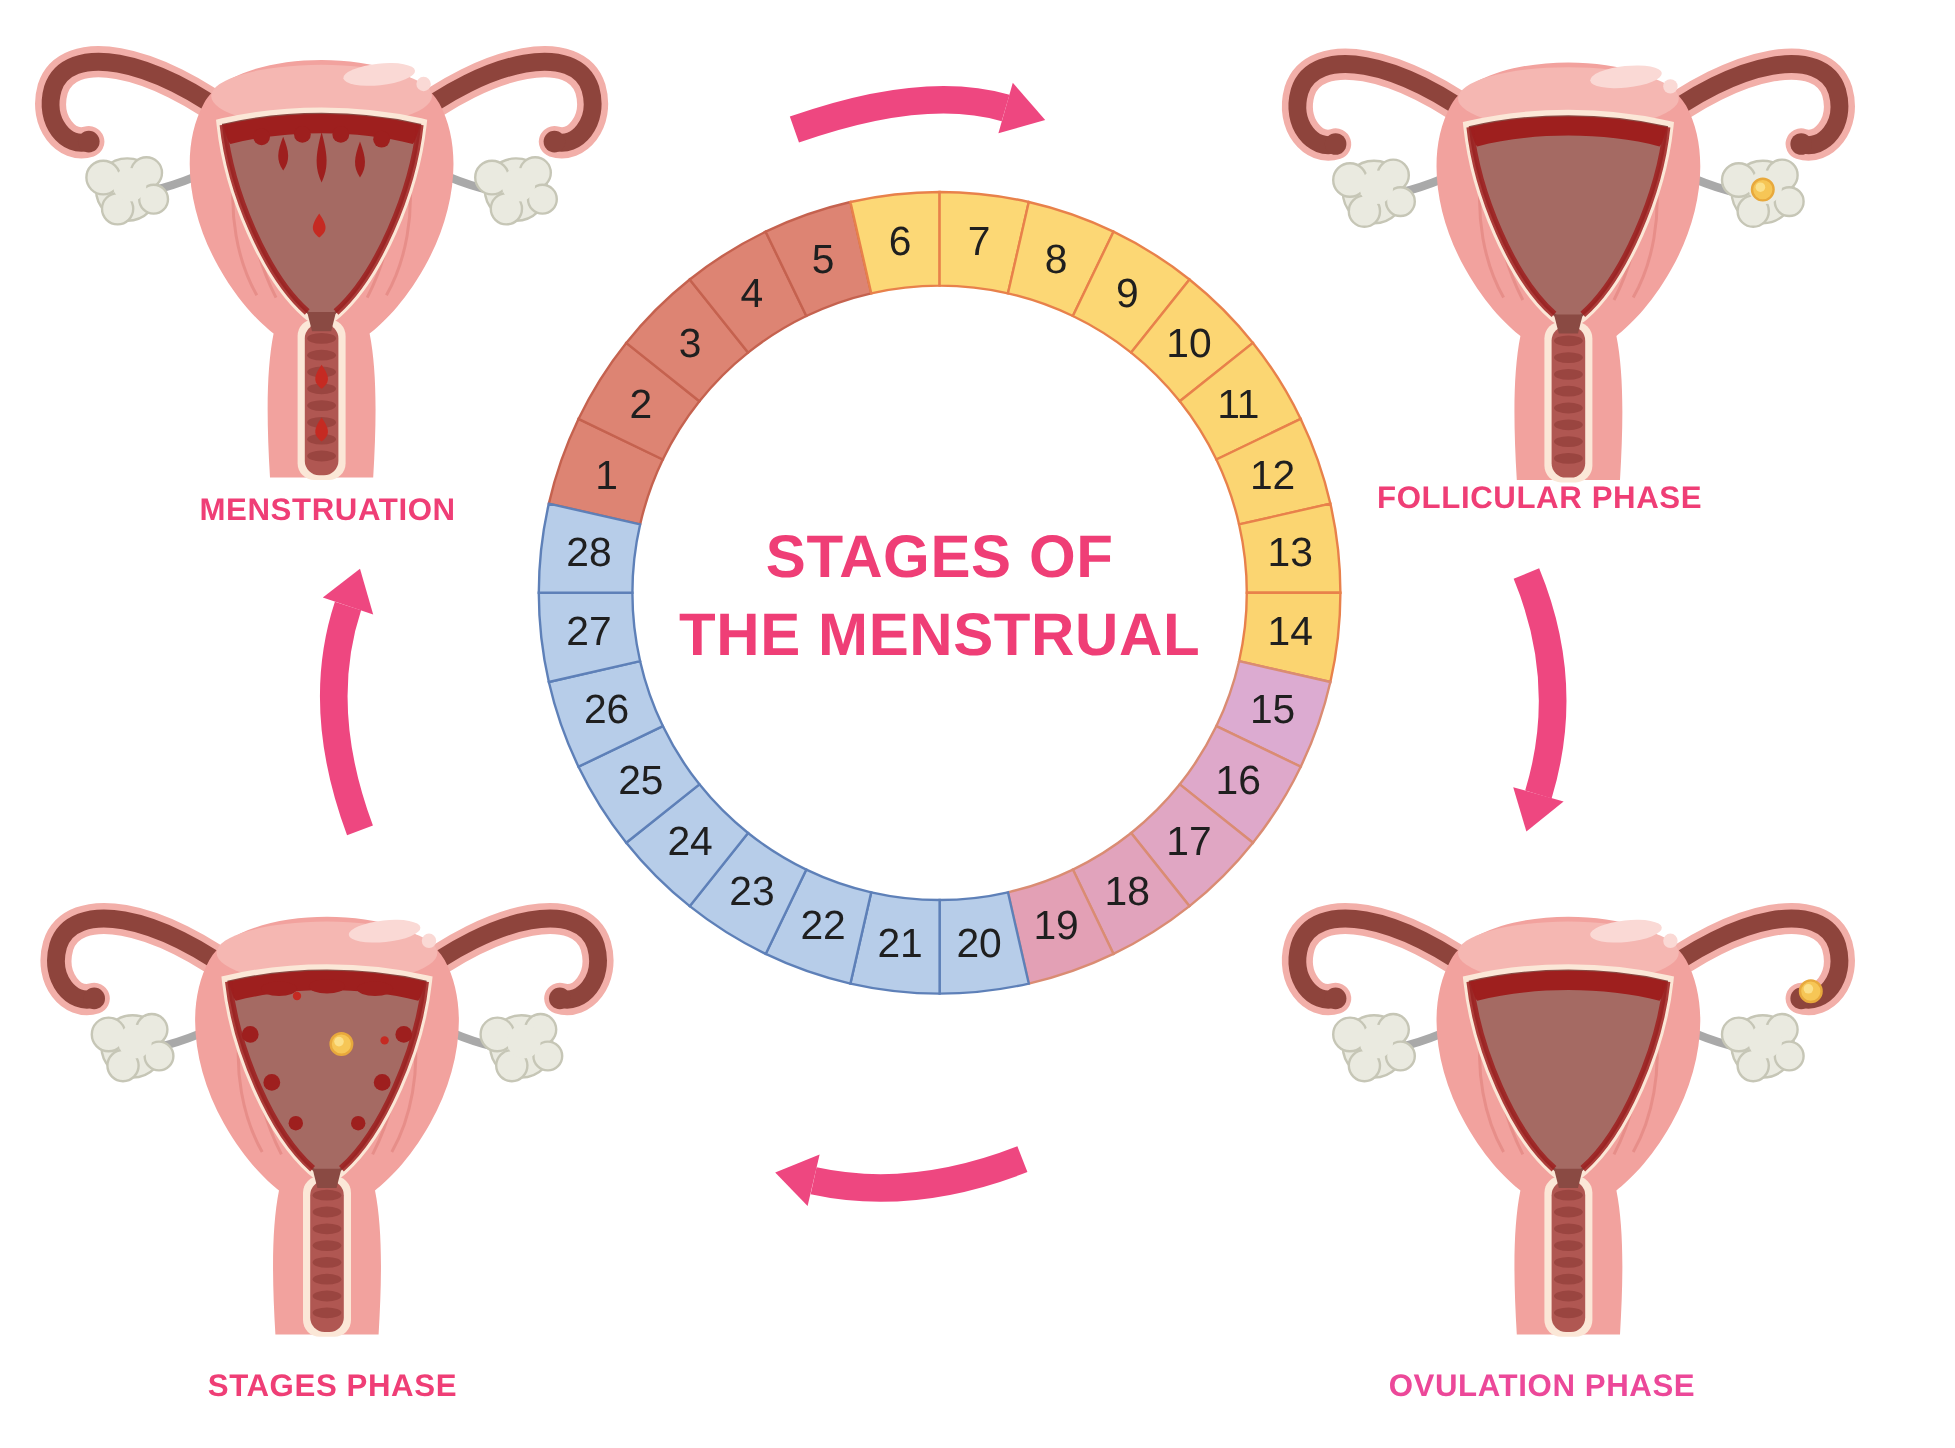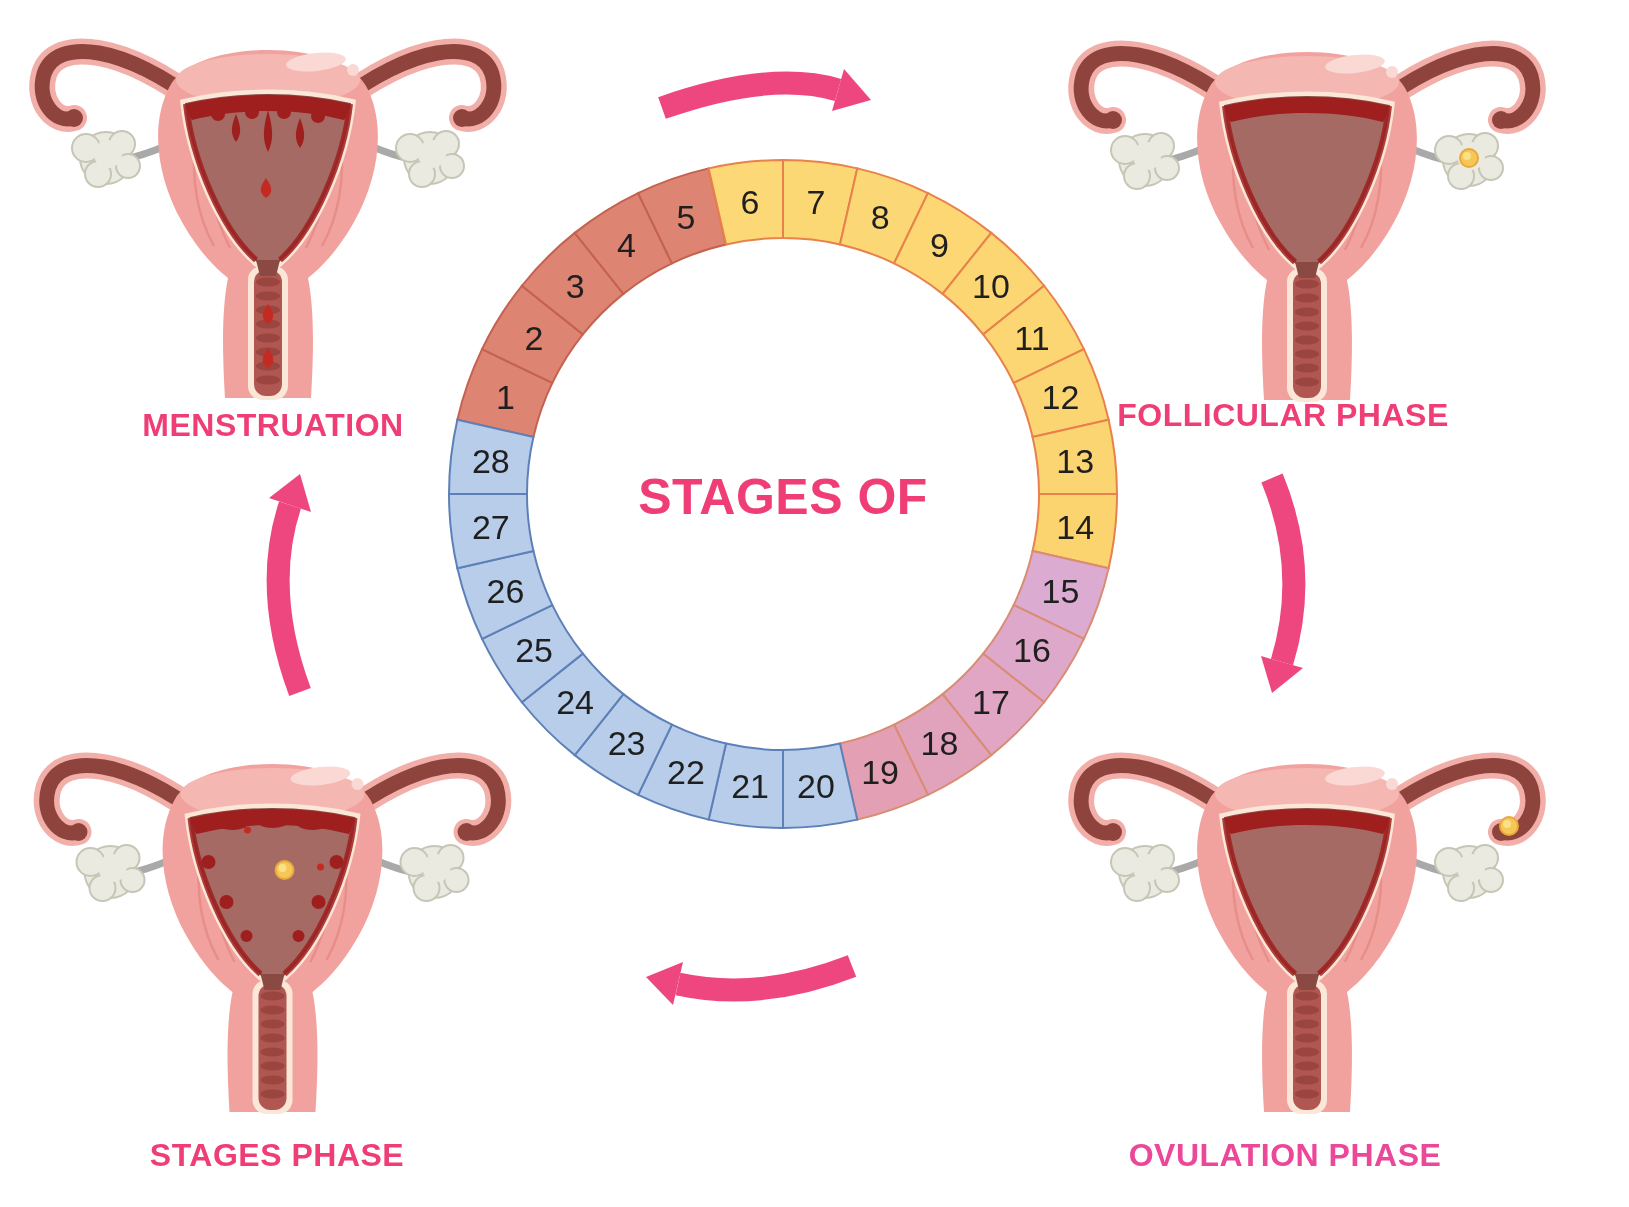--- a/index.html
+++ b/index.html
@@ -21,21 +21,21 @@
     font-weight:bold;
     font-size:50px;
     line-height:1.30;
     letter-spacing:.5px;
     white-space:nowrap;
   }
   .phase-label{
     position:absolute;
     transform:translate(-50%,-50%);
     font-weight:bold;
-    font-size:32px;
+    font-size:26px;
     letter-spacing:.5px;
     white-space:nowrap;
   }
   #lbl-tl{left:273px;top:425px;}
   #lbl-tr{left:1283px;top:415px;}
   #lbl-bl{left:277px;top:1155px;}
   #lbl-br{left:1285px;top:1155px;}
   #ut-tl{left:18px;top:8px;width:500px;height:400px;}
   #ut-tr{left:1052px;top:10px;width:510px;height:400px;}
   #ut-bl{left:20px;top:722px;width:505px;height:400px;}
@@ -429,20 +429,21 @@
         </g>
         <g>
       <circle cx="452" cy="104" r="9" fill="#F6C656" stroke="#E8A93C" stroke-width="2"></circle>
       <circle cx="450" cy="102" r="4" fill="#FBE08A"></circle>
         </g>
       </svg>
     </div>
 
   <div class="center-title" id="center-title" style="color: rgb(239, 62, 118);">
     <div>STAGES OF</div>
+    <div>THE MENSTRUAL</div>
   </div>
 
   <div class="phase-label" id="lbl-tl" style="color: rgb(239, 62, 118);">MENSTRUATION</div>
   <div class="phase-label" id="lbl-tr" style="color: rgb(239, 62, 118);">FOLLICULAR PHASE</div>
   <div class="phase-label" id="lbl-br" style="color: #ec4899;">OVULATION PHASE</div>
   <div class="phase-label" id="lbl-bl" style="color: rgb(239, 62, 118);">STAGES PHASE</div>
 
 </div>
 
 </body></html>

